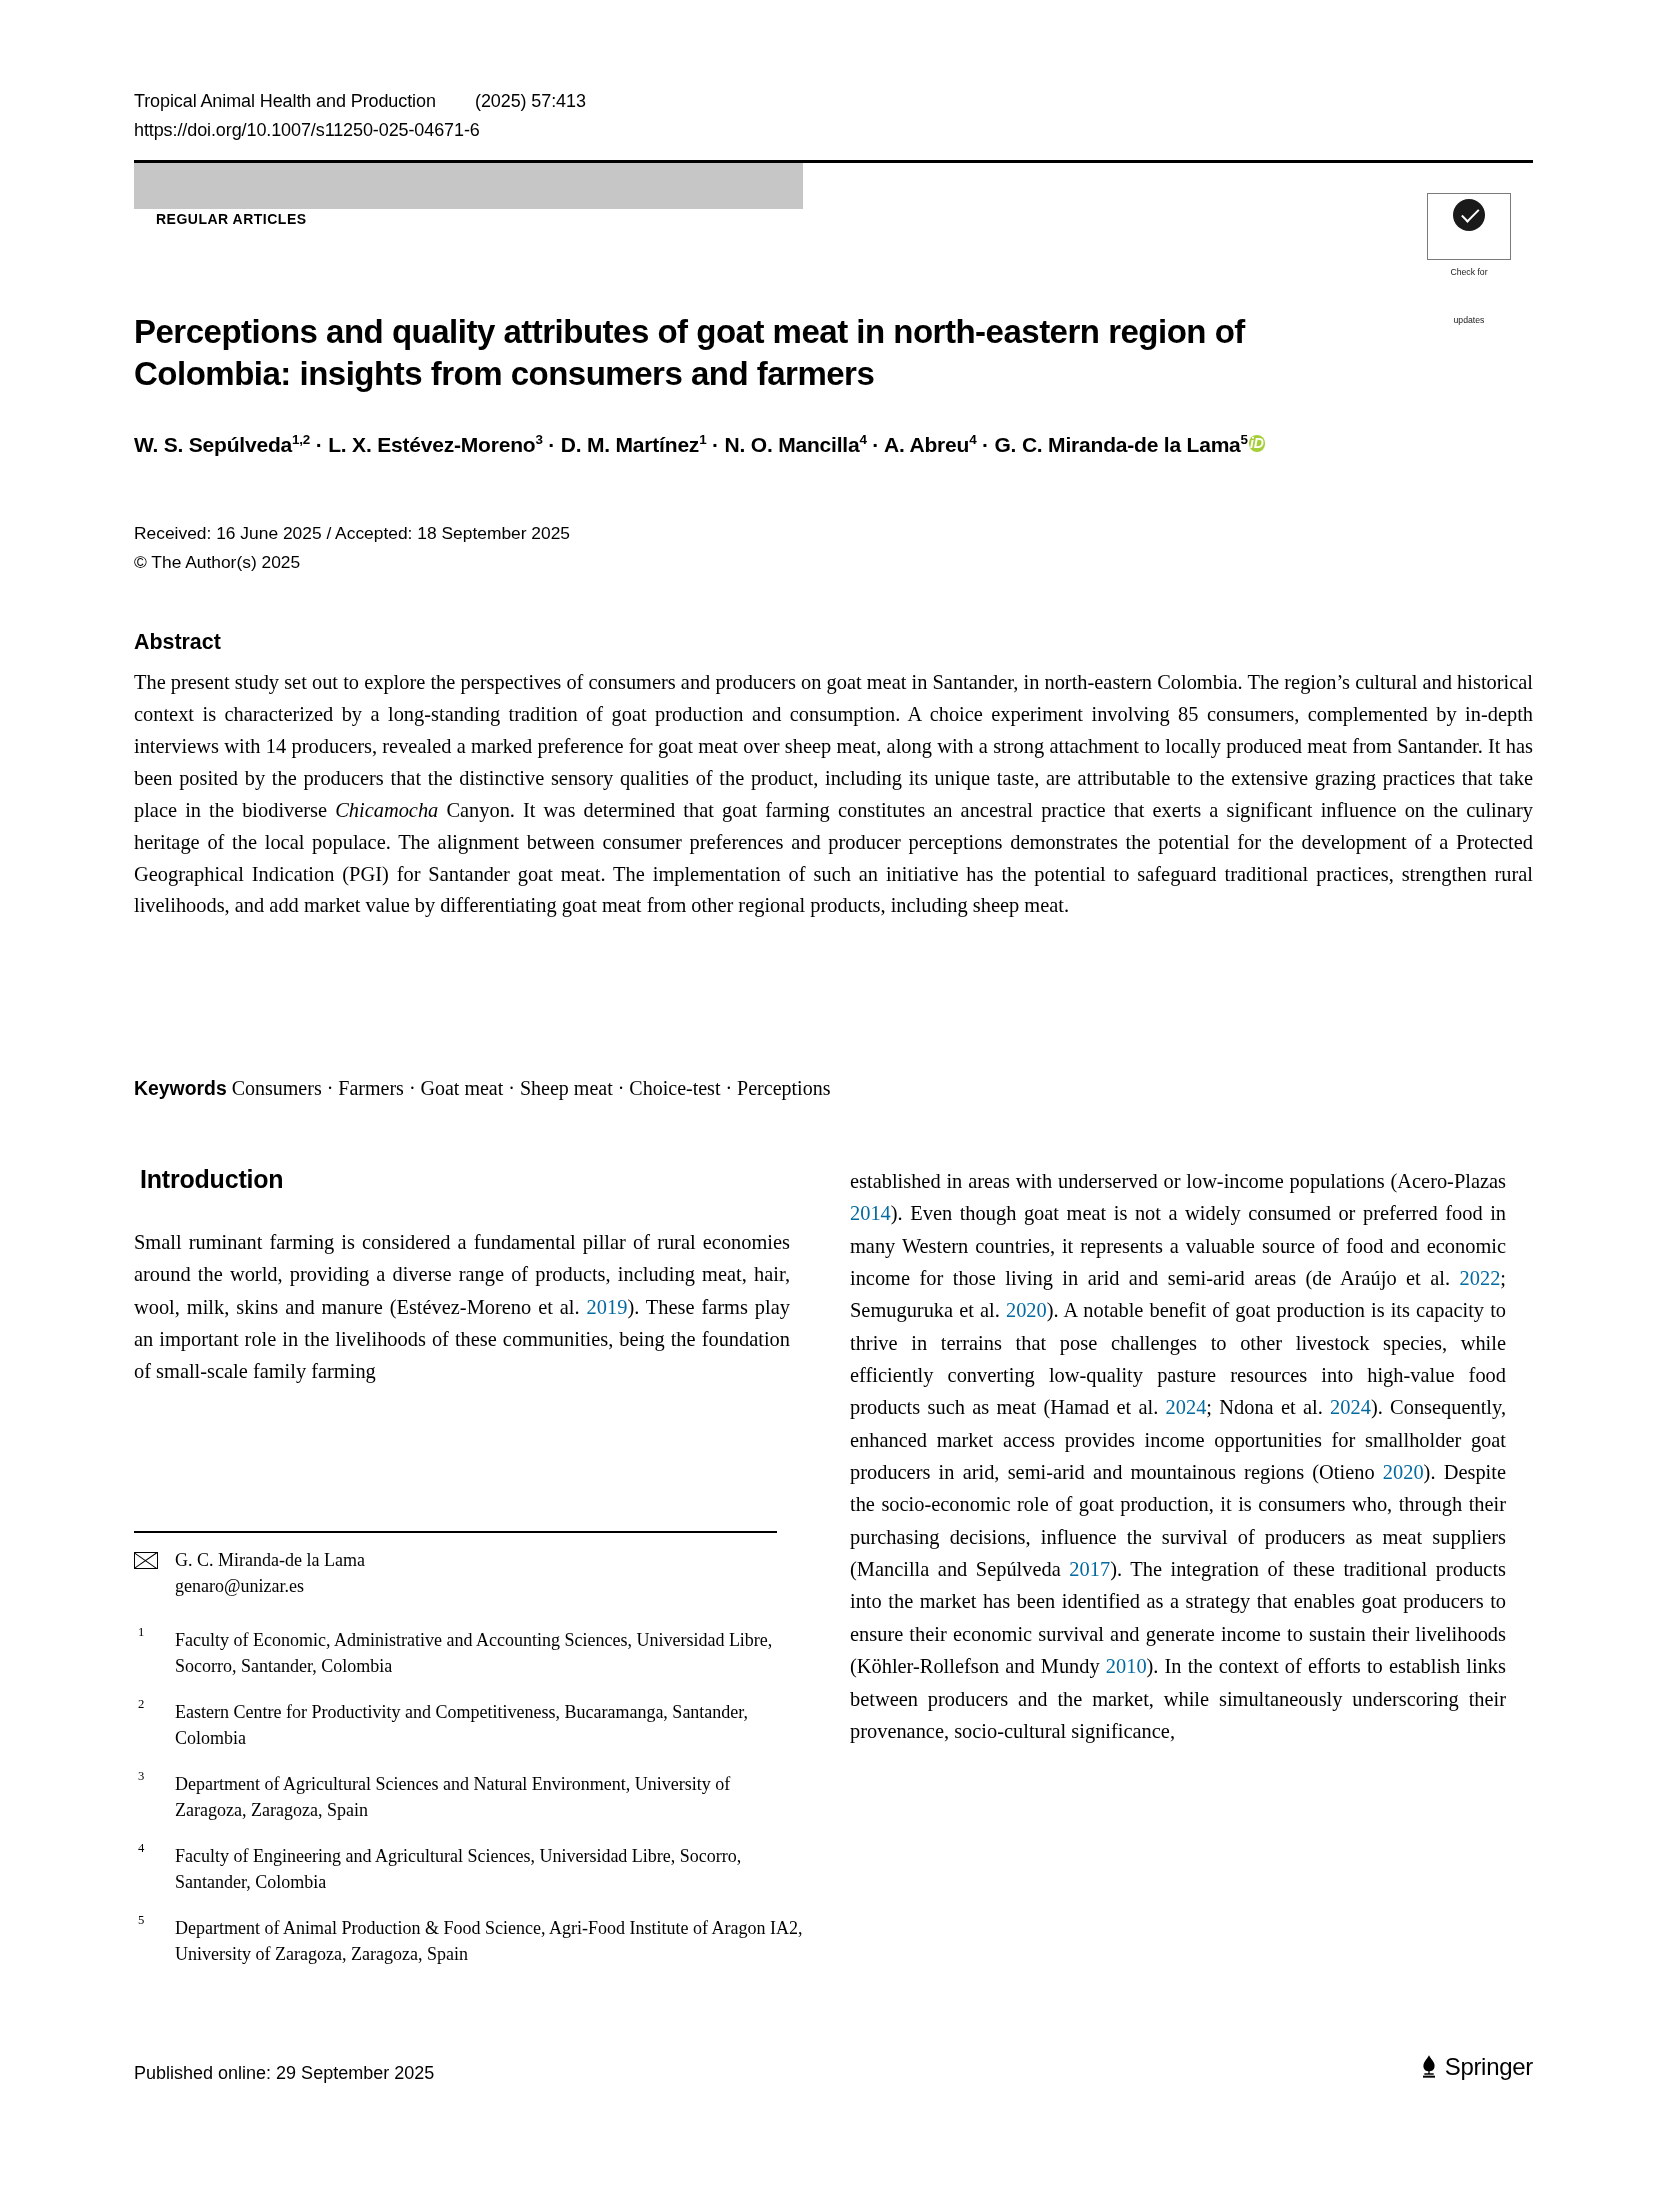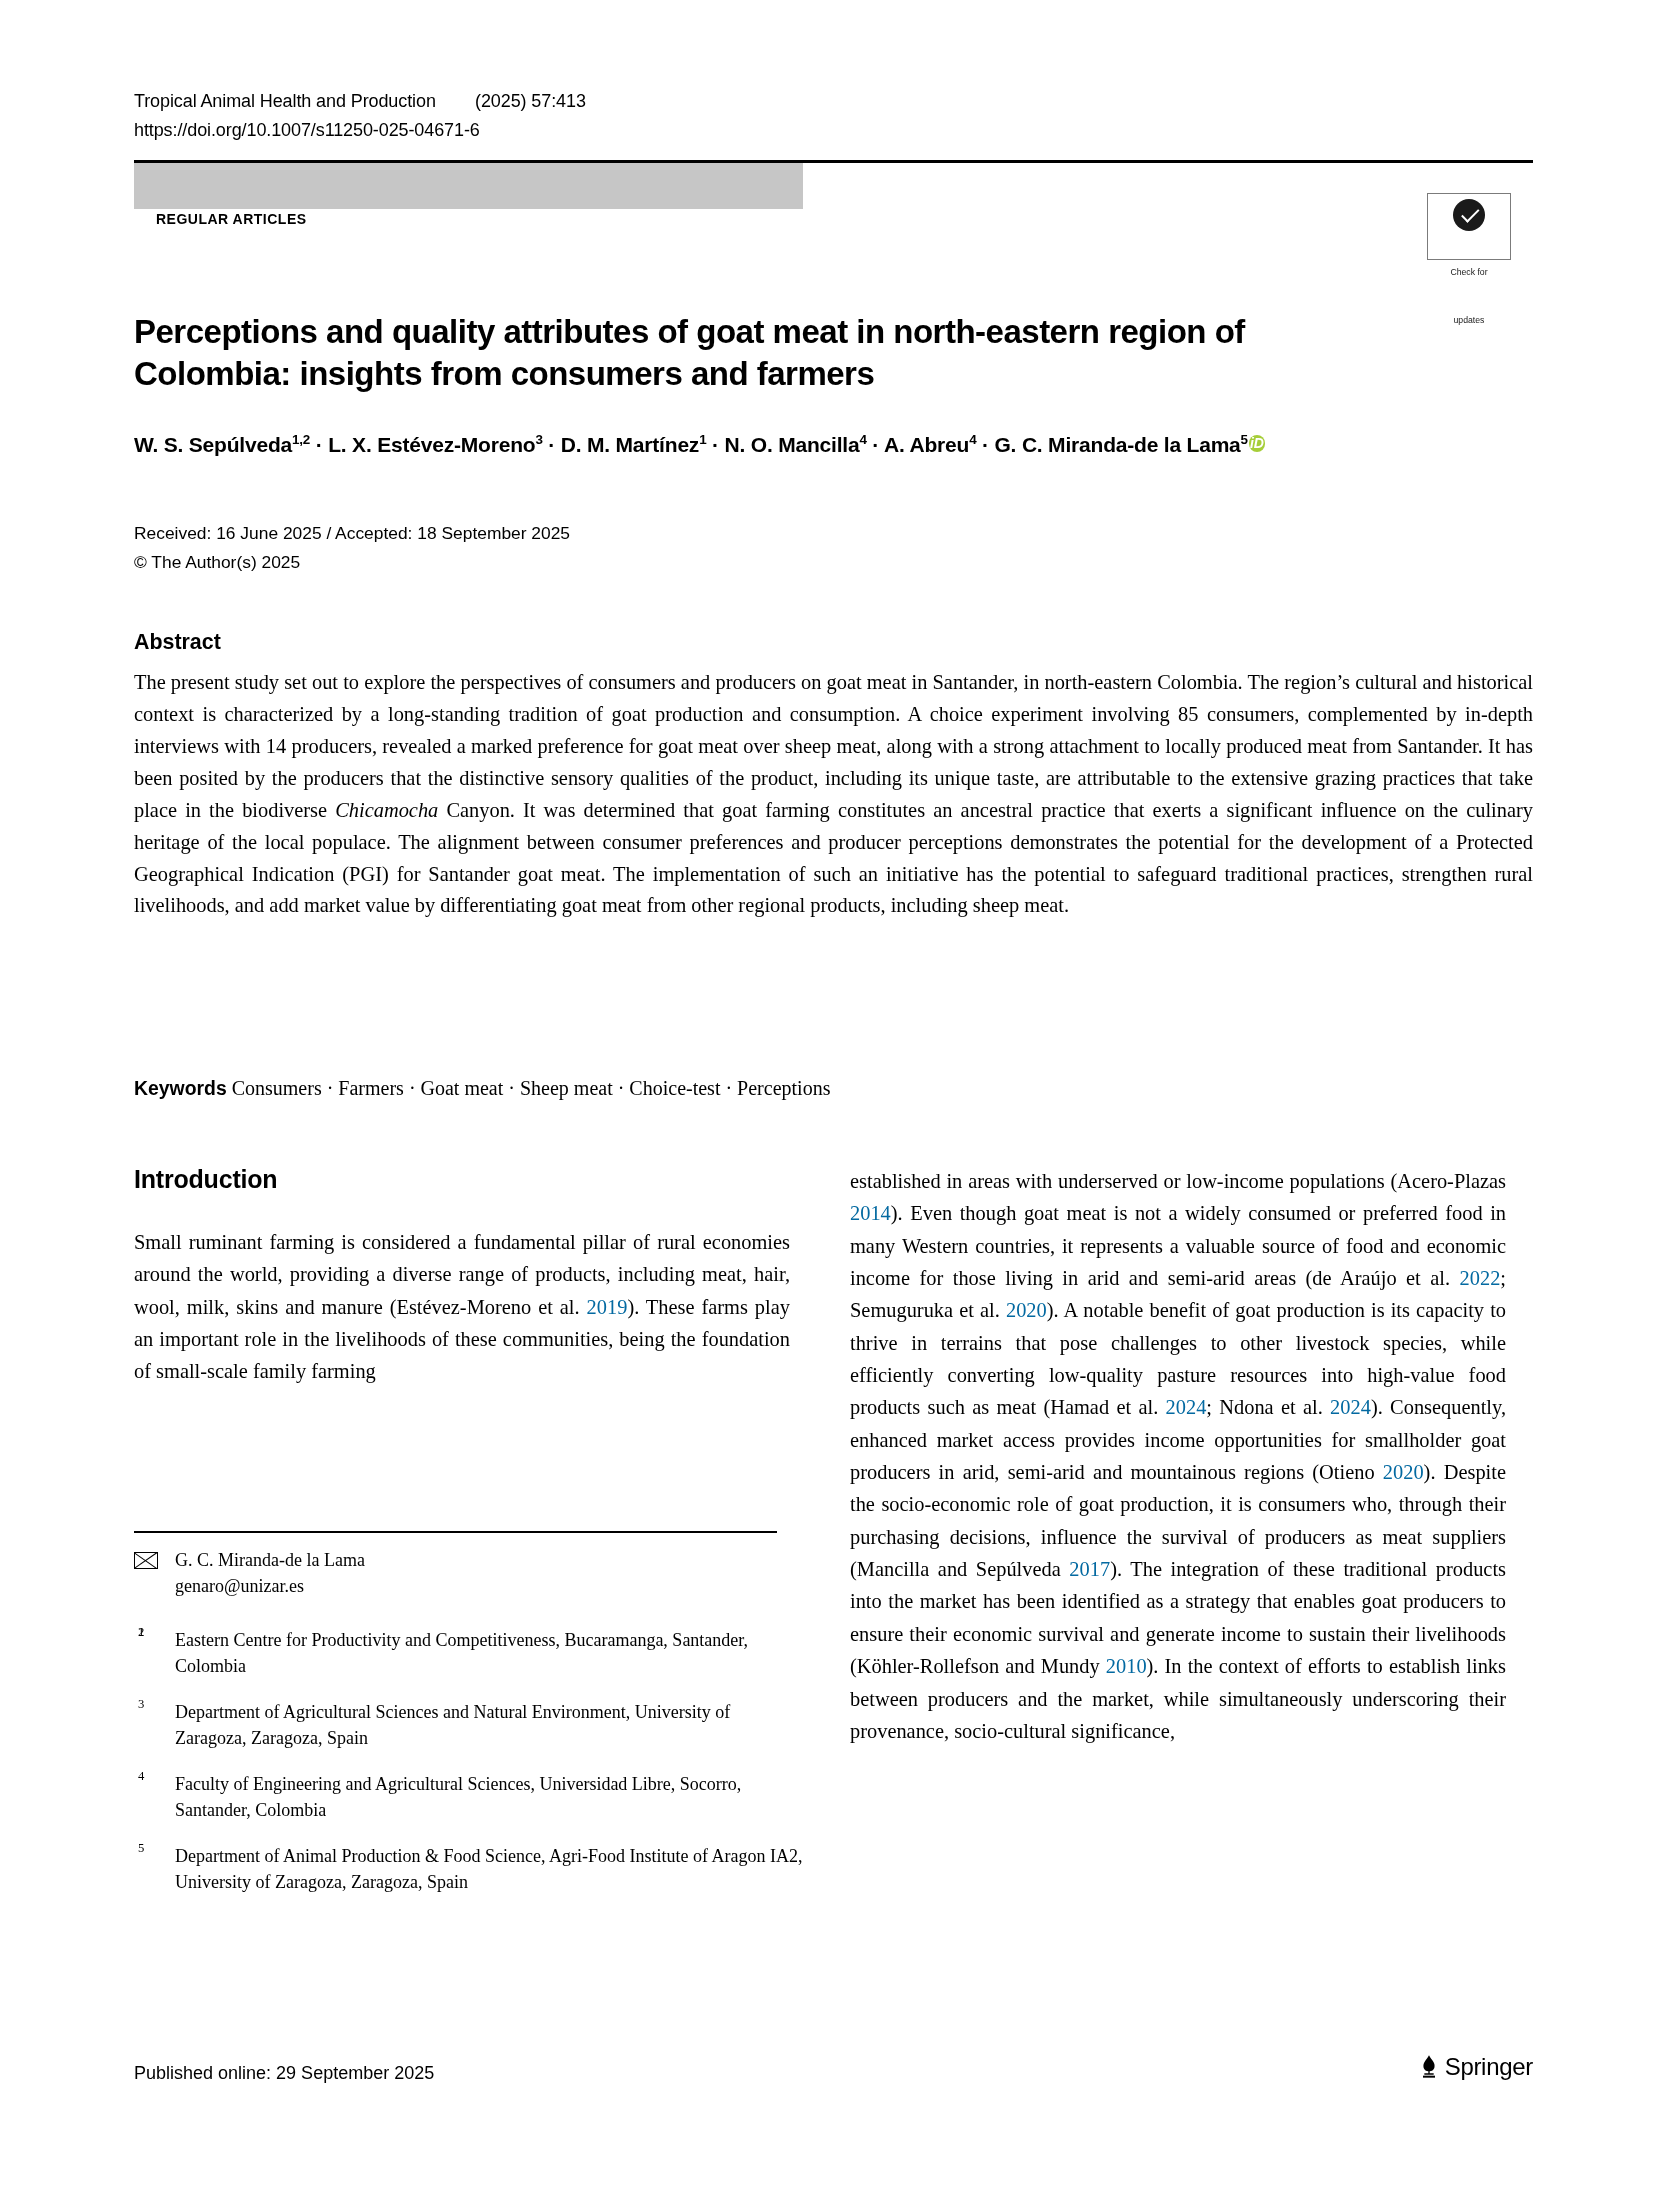--- a/index.html
+++ b/index.html
@@ -218,21 +218,21 @@
     position: absolute;
     top: 1165px;
     left: 716px;
     width: 656px;
   }
   .section-heading {
     font-family: "Liberation Sans", sans-serif;
     font-weight: bold;
     font-size: 25px;
     letter-spacing: -0.2px;
-    margin: 0 0 32px 0;
+    margin: 0 0 32px 6px;
   }
   .body-par {
     font-size: 20.4px;
     line-height: 1.585;
     text-align: justify;
     text-justify: inter-word;
     margin: 0;
     hyphens: manual;
   }
   .cite { color: #0369a1; }
@@ -372,20 +372,21 @@
 
     <div class="footnote-rule"></div>
     <div class="footnote-block">
       <div class="corresp">
         <span class="envelope"></span>
         <span class="corresp-name">G. C. Miranda-de la Lama</span>
         <span class="corresp-email">genaro@unizar.es</span>
       </div>
       <div class="affil">
         <span class="affil-num">1</span>
+        <span>Faculty of Economic, Administrative and Accounting Sciences, Universidad Libre, Socorro, Santander, Colombia</span>
       </div>
       <div class="affil">
         <span class="affil-num">2</span>
         <span>Eastern Centre for Productivity and Competitiveness, Bucaramanga, Santander, Colombia</span>
       </div>
       <div class="affil">
         <span class="affil-num">3</span>
         <span>Department of Agricultural Sciences and Natural Environment, University of Zaragoza, Zaragoza, Spain</span>
       </div>
       <div class="affil">

